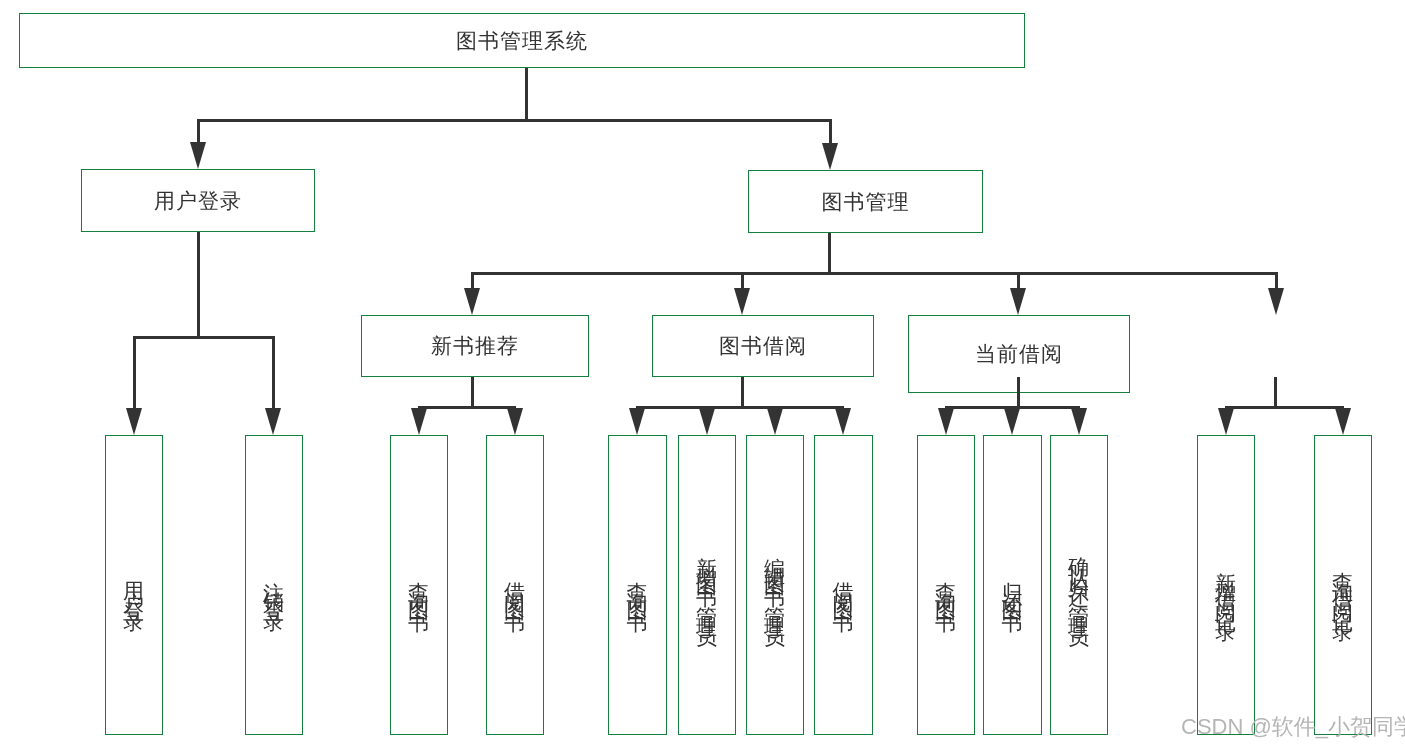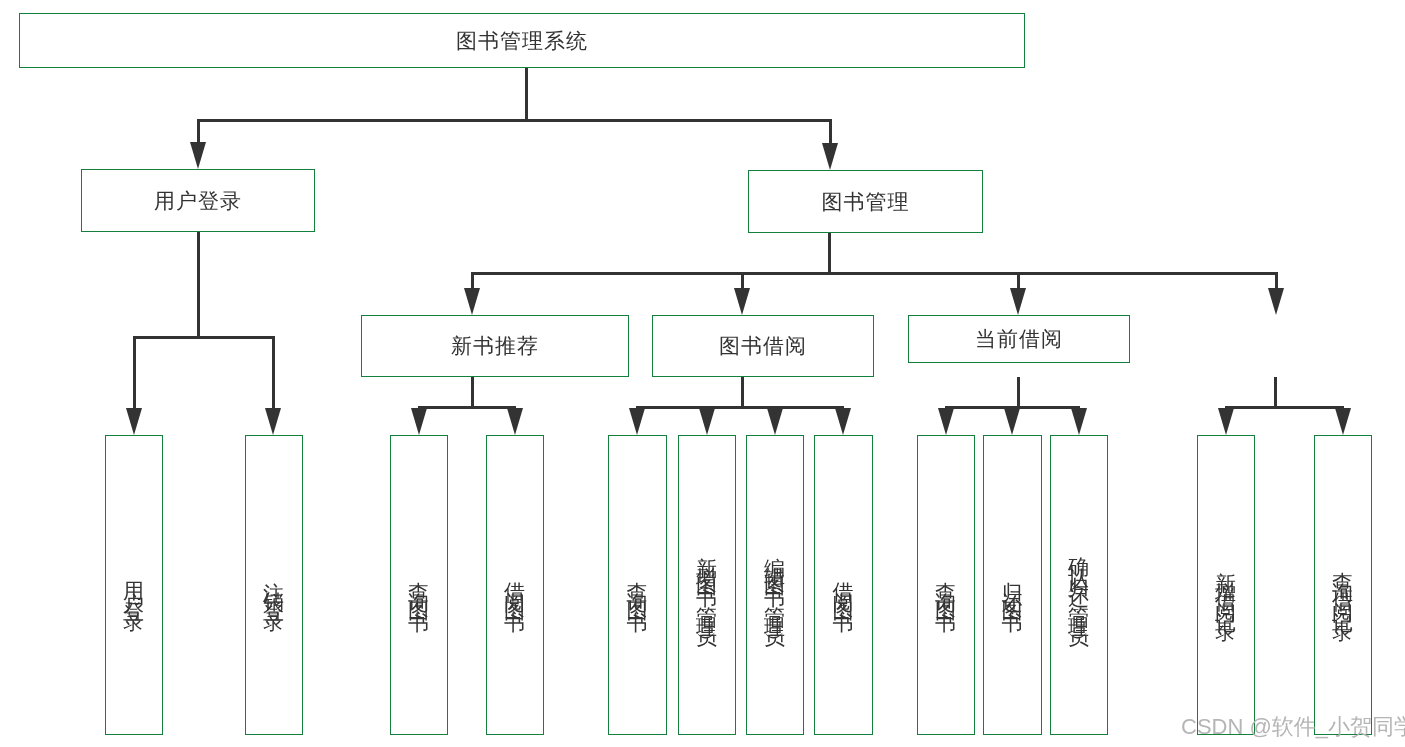--- a/index.html
+++ b/index.html
@@ -68,27 +68,27 @@
     <div class="vline" style="left:471px;top:272px;height:20px;"></div>
     <div class="arr" style="left:464px;top:288px;"></div>
     <div class="vline" style="left:741px;top:272px;height:20px;"></div>
     <div class="arr" style="left:734px;top:288px;"></div>
     <div class="vline" style="left:1017px;top:272px;height:20px;"></div>
     <div class="arr" style="left:1010px;top:288px;"></div>
     <div class="vline" style="left:1275px;top:272px;height:20px;"></div>
     <div class="arr" style="left:1268px;top:288px;"></div>
   </div>
 
-  <div class="box" style="left:361px;top:315px;width:268px;height:62px;">
+  <div class="box" style="left:361px;top:315px;width:228px;height:62px;">
     <span class="hlabel">新书推荐</span>
   </div>
   <div class="box" style="left:632px;top:315px;width:222px;height:62px;margin-left:20px;">
     <span class="hlabel">图书借阅</span>
   </div>
-  <div class="box" style="left:908px;top:315px;width:222px;height:48px;">
+  <div class="box" style="left:908px;top:315px;width:222px;height:78px;">
     <span class="hlabel">当前借阅</span>
   </div>
 
   <div>
     <div class="vline" style="left:471px;top:377px;height:32px;"></div>
     <div class="hline" style="left:418px;top:406px;width:98px;"></div>
     <div class="arr" style="left:411px;top:408px;"></div>
     <div class="arr" style="left:507px;top:408px;"></div>
   </div>
 

